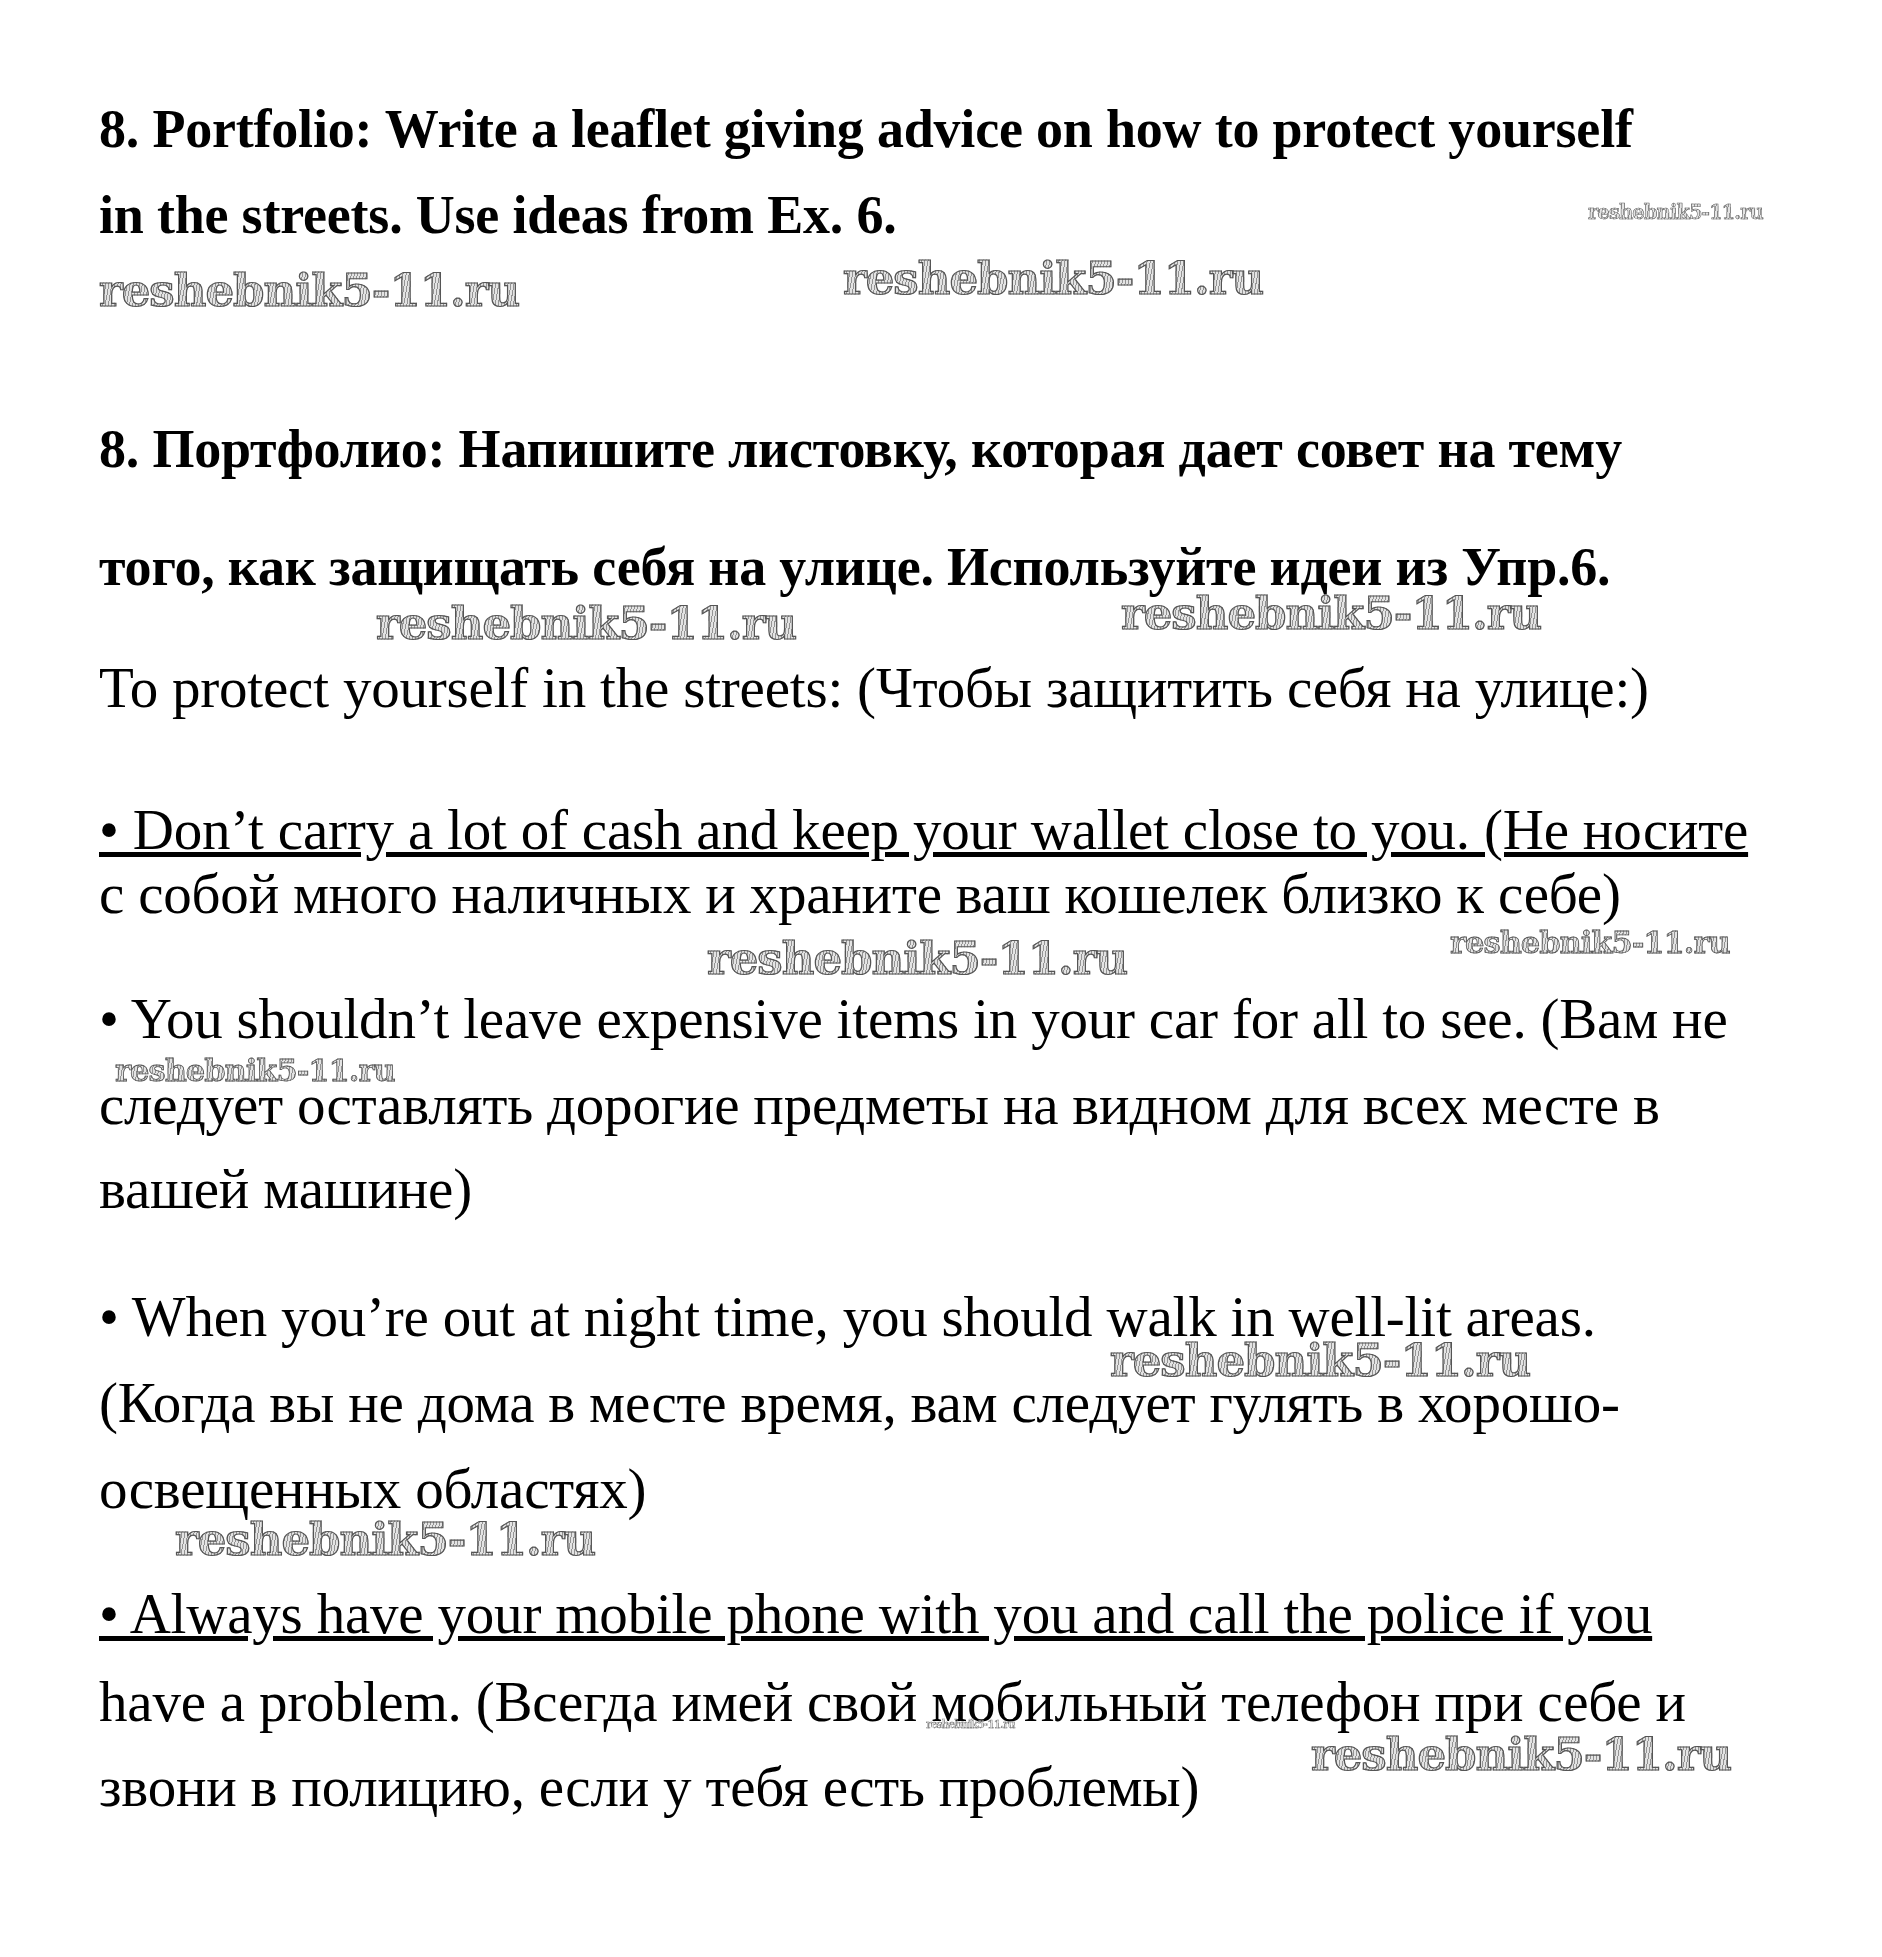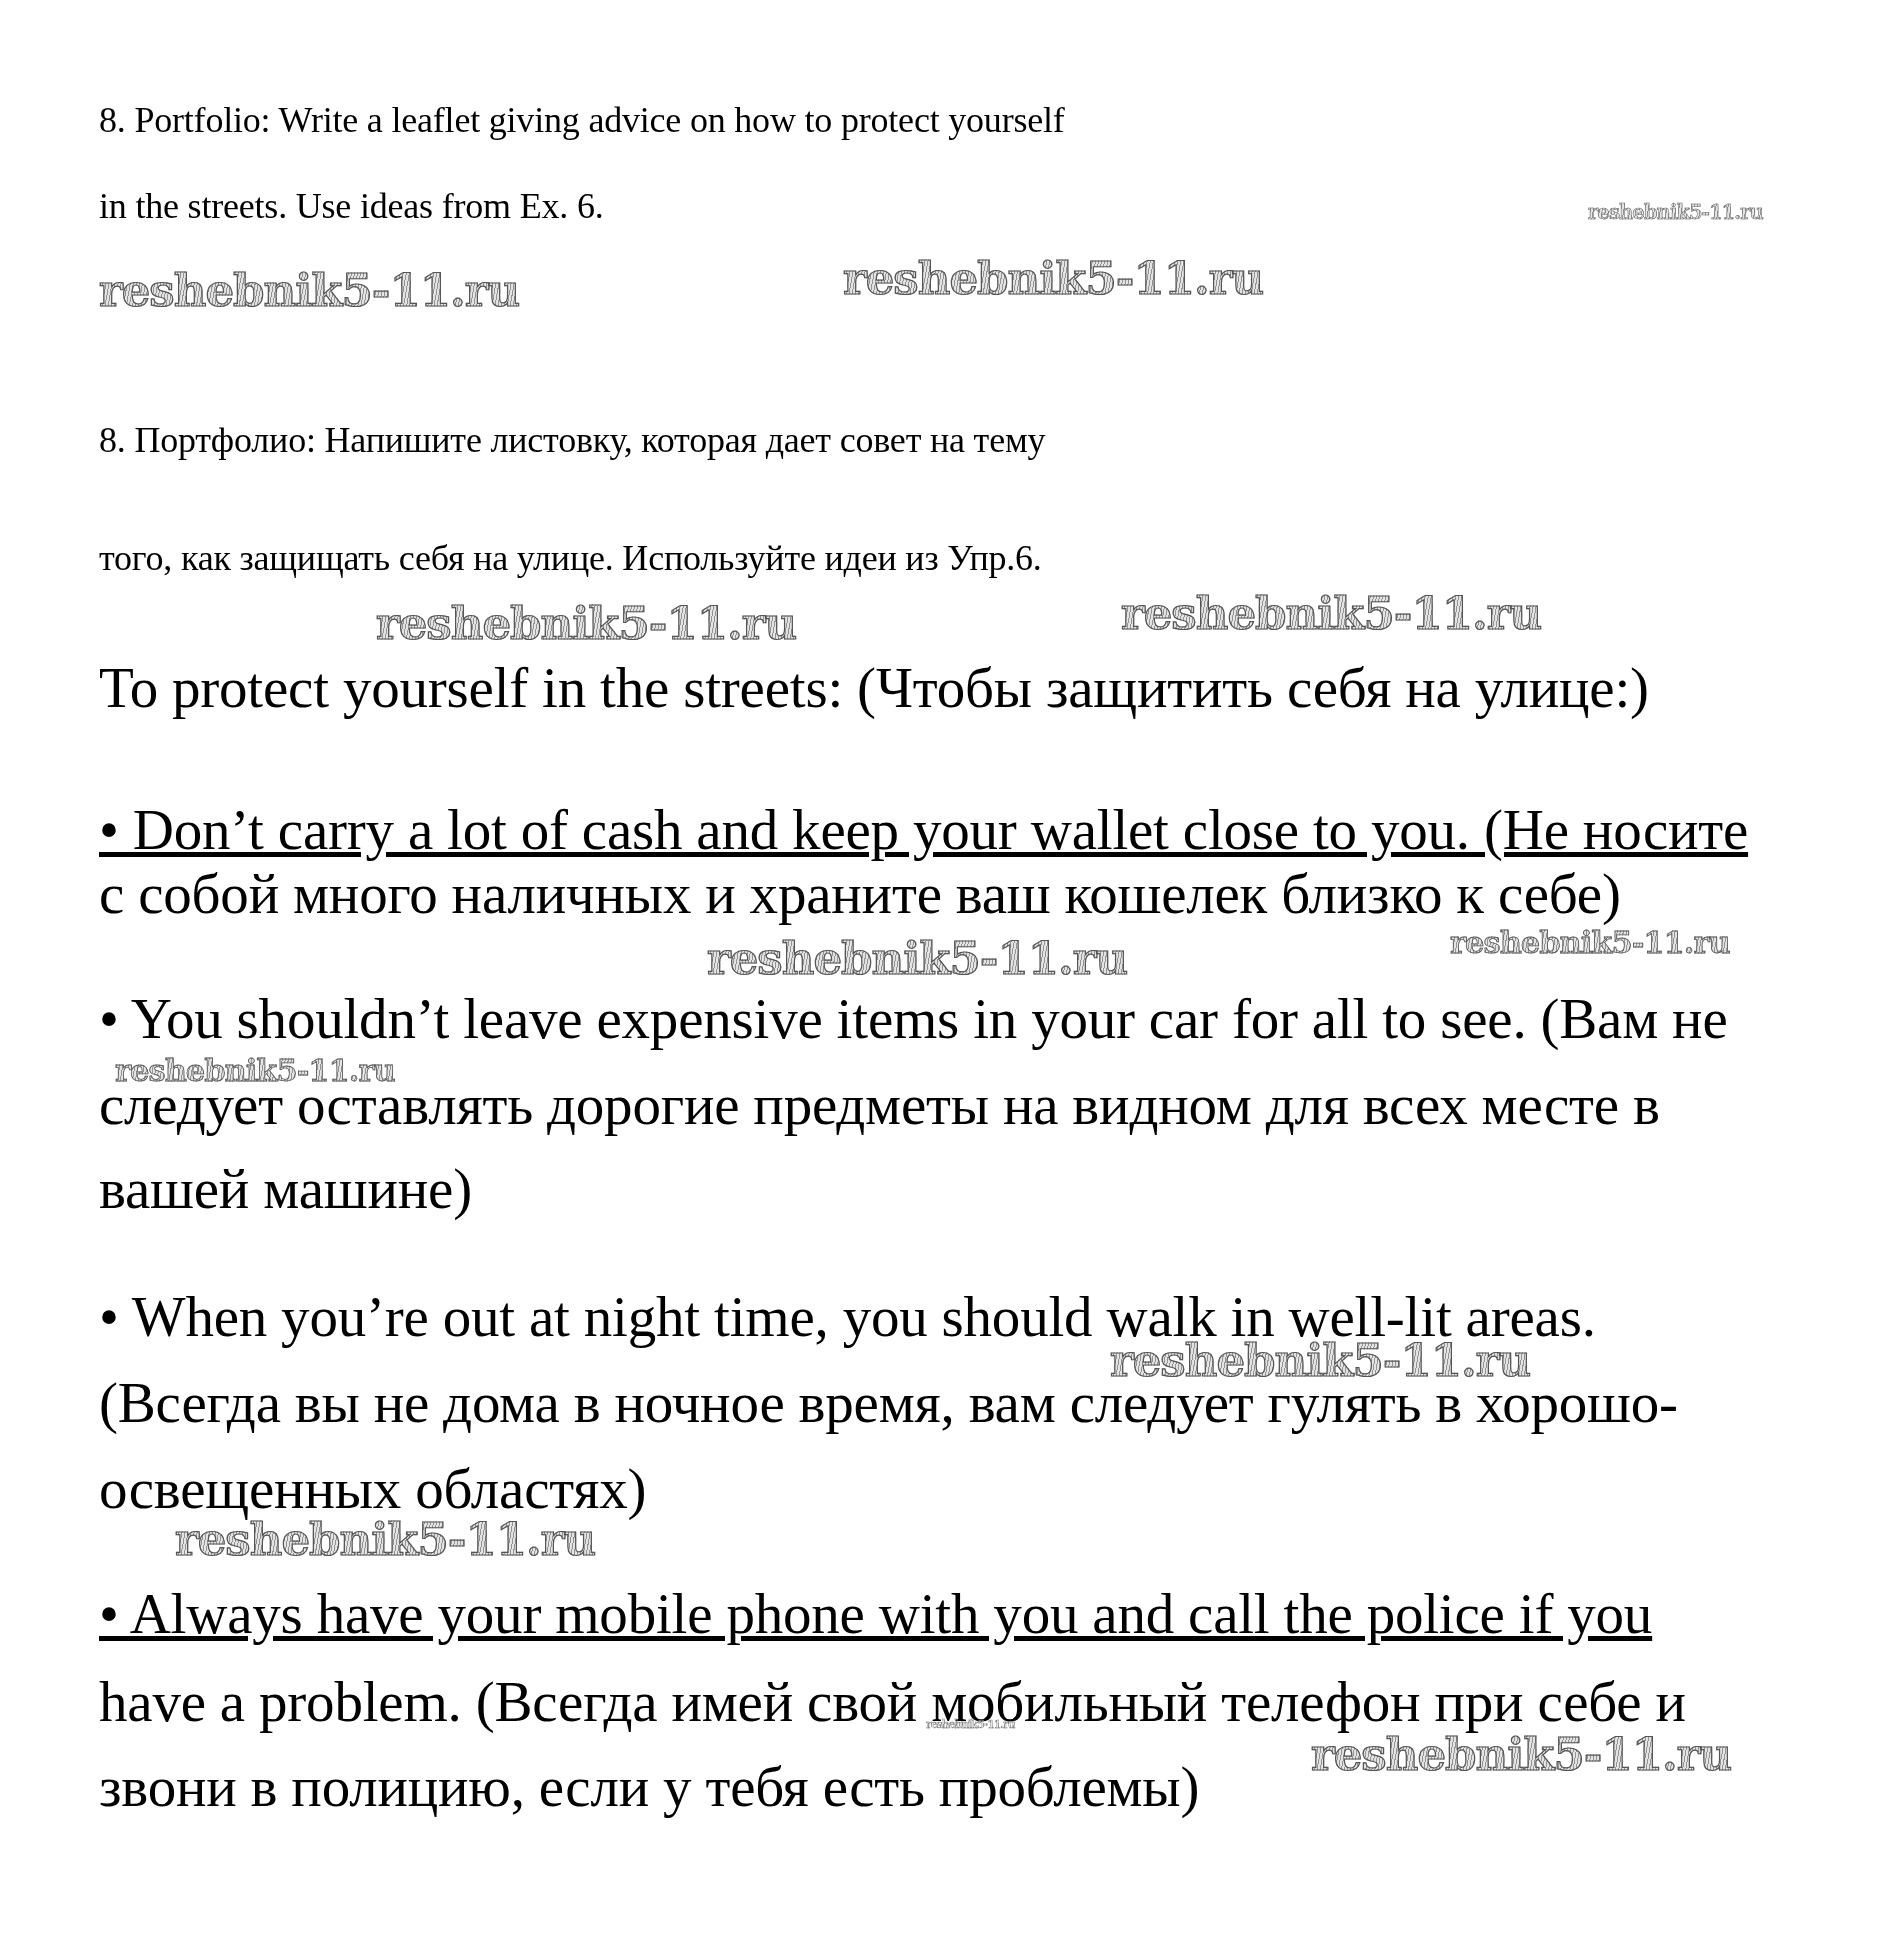--- a/index.html
+++ b/index.html
@@ -16,21 +16,21 @@
       color: #000000;
     }
     .line {
       position: absolute;
       left: 99px;
       white-space: nowrap;
       font-size: 57px;
       line-height: 1;
       letter-spacing: -0.2px;
     }
-    .bold { font-weight: normal; font-size: 36px; }
+    .bold { font-weight: bold; font-size: 54px; }
     .wm {
       position: absolute;
       white-space: nowrap;
       font-family: "DejaVu Serif", "Liberation Serif", serif;
       font-weight: bold;
       color: #8c8c8c;
       line-height: 1;
       letter-spacing: -1px;
       background-image: repeating-linear-gradient(100deg, rgba(60,60,60,0.55) 0px, rgba(60,60,60,0.55) 1px, rgba(200,200,200,0.5) 1px, rgba(200,200,200,0.5) 3px);
       -webkit-background-clip: text;
@@ -55,21 +55,21 @@
 <div class="line" style="top:659px;">To protect yourself in the streets: (Чтобы защитить себя на улице:)</div>
 
 <div class="line" style="top:801px;text-decoration:underline;">• Don’t carry a lot of cash and keep your wallet close to you. (Не носите</div>
 <div class="line" style="top:865px;">с собой много наличных и храните ваш кошелек близко к себе)</div>
 
 <div class="line" style="top:990px;">• You shouldn’t leave expensive items in your car for all to see. (Вам не</div>
 <div class="line" style="top:1076px;">следует оставлять дорогие предметы на видном для всех месте в</div>
 <div class="line" style="top:1160px;">вашей машине)</div>
 
 <div class="line" style="top:1288px;">• When you’re out at night time, you should walk in well-lit areas.</div>
-<div class="line" style="top:1374px;">(Всегда вы не дома в ночное время, вам следует гулять в хорошо-</div>
+<div class="line" style="top:1374px;">(Когда вы не дома в месте время, вам следует гулять в хорошо-</div>
 <div class="line" style="top:1460px;">освещенных областях)</div>
 
 <div class="line" style="top:1585px;text-decoration:underline;">• Always have your mobile phone with you and call the police if you</div>
 <div class="line" style="top:1673px;">have a problem. (Всегда имей свой мобильный телефон при себе и</div>
 <div class="line" style="top:1758px;">звони в полицию, если у тебя есть проблемы)</div>
 
 <div class="wm wm-sm" style="left:1588px; top:203px;">reshebnik5-11.ru</div>
 <div class="wm wm-lg" style="left:99px; top:268px;">reshebnik5-11.ru</div>
 <div class="wm wm-lg" style="left:843px; top:256px;">reshebnik5-11.ru</div>
 <div class="wm wm-lg" style="left:376px; top:601px;">reshebnik5-11.ru</div>

